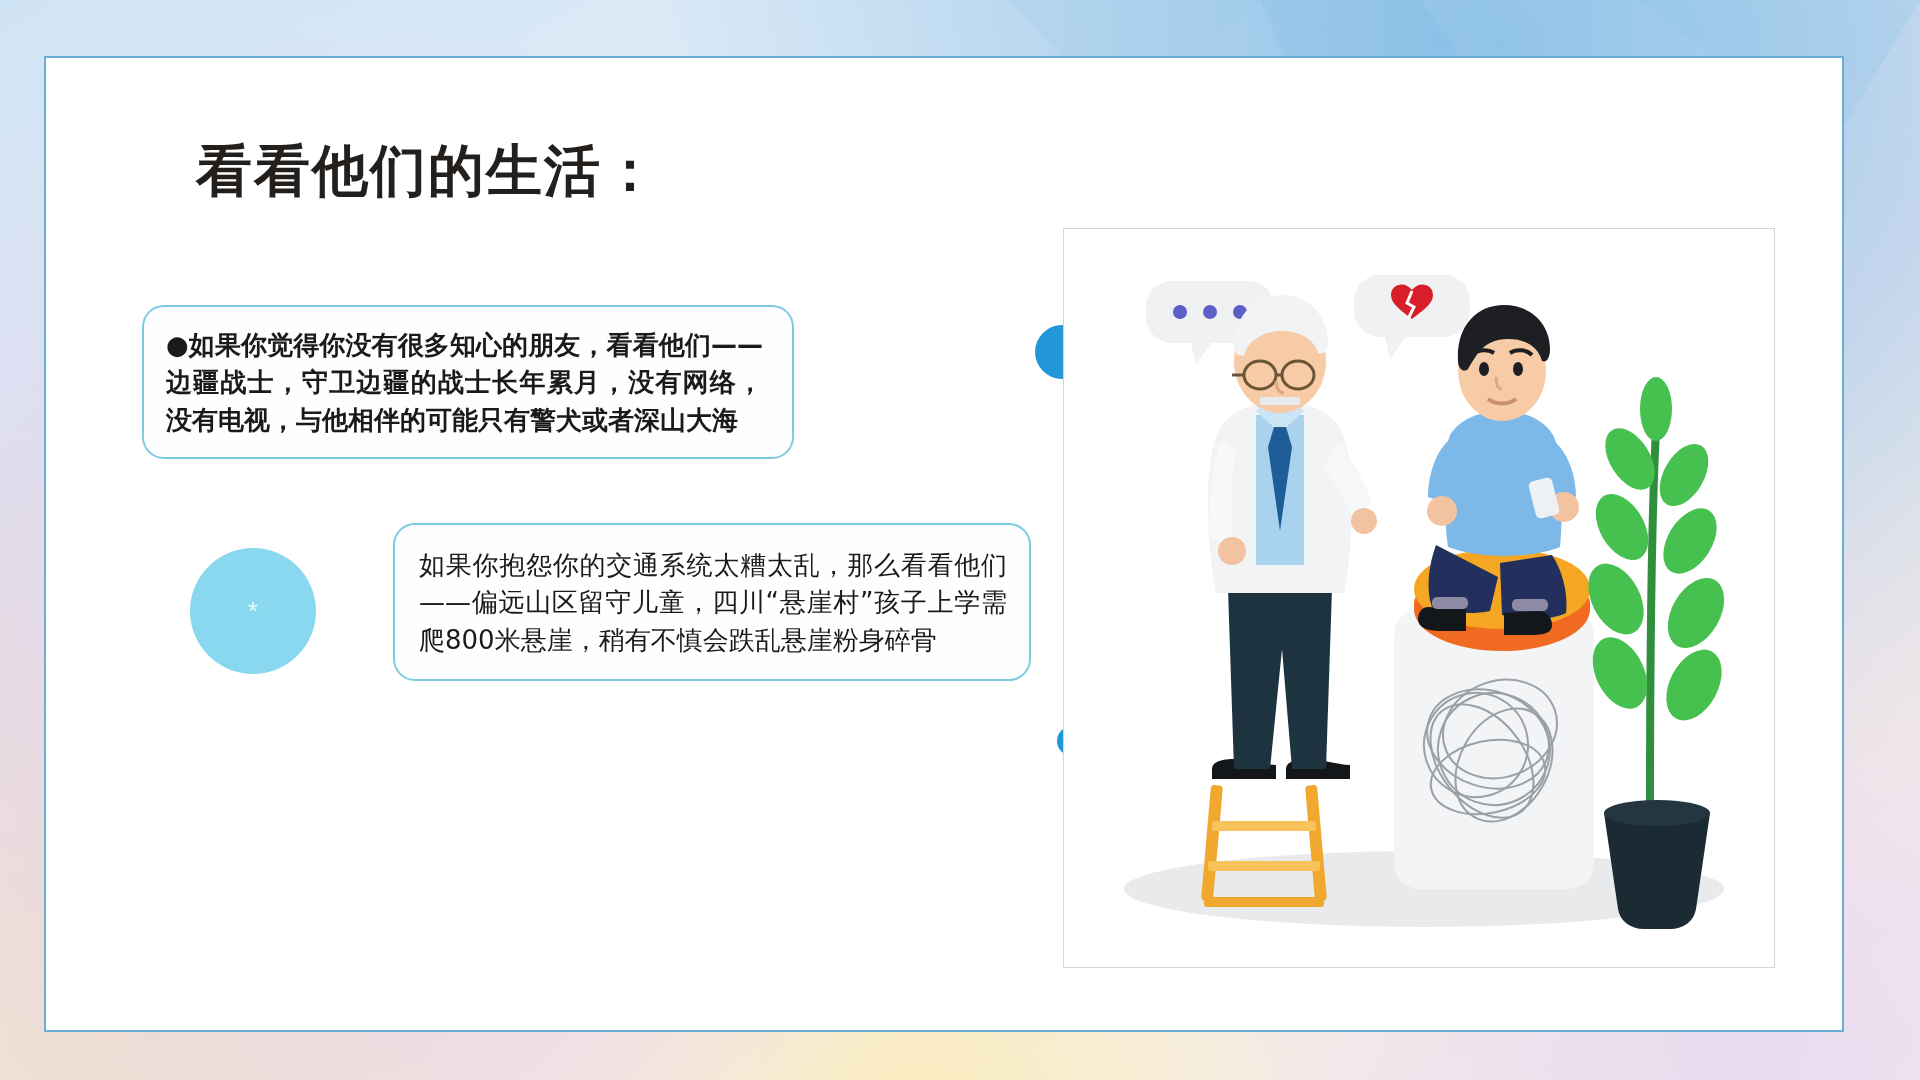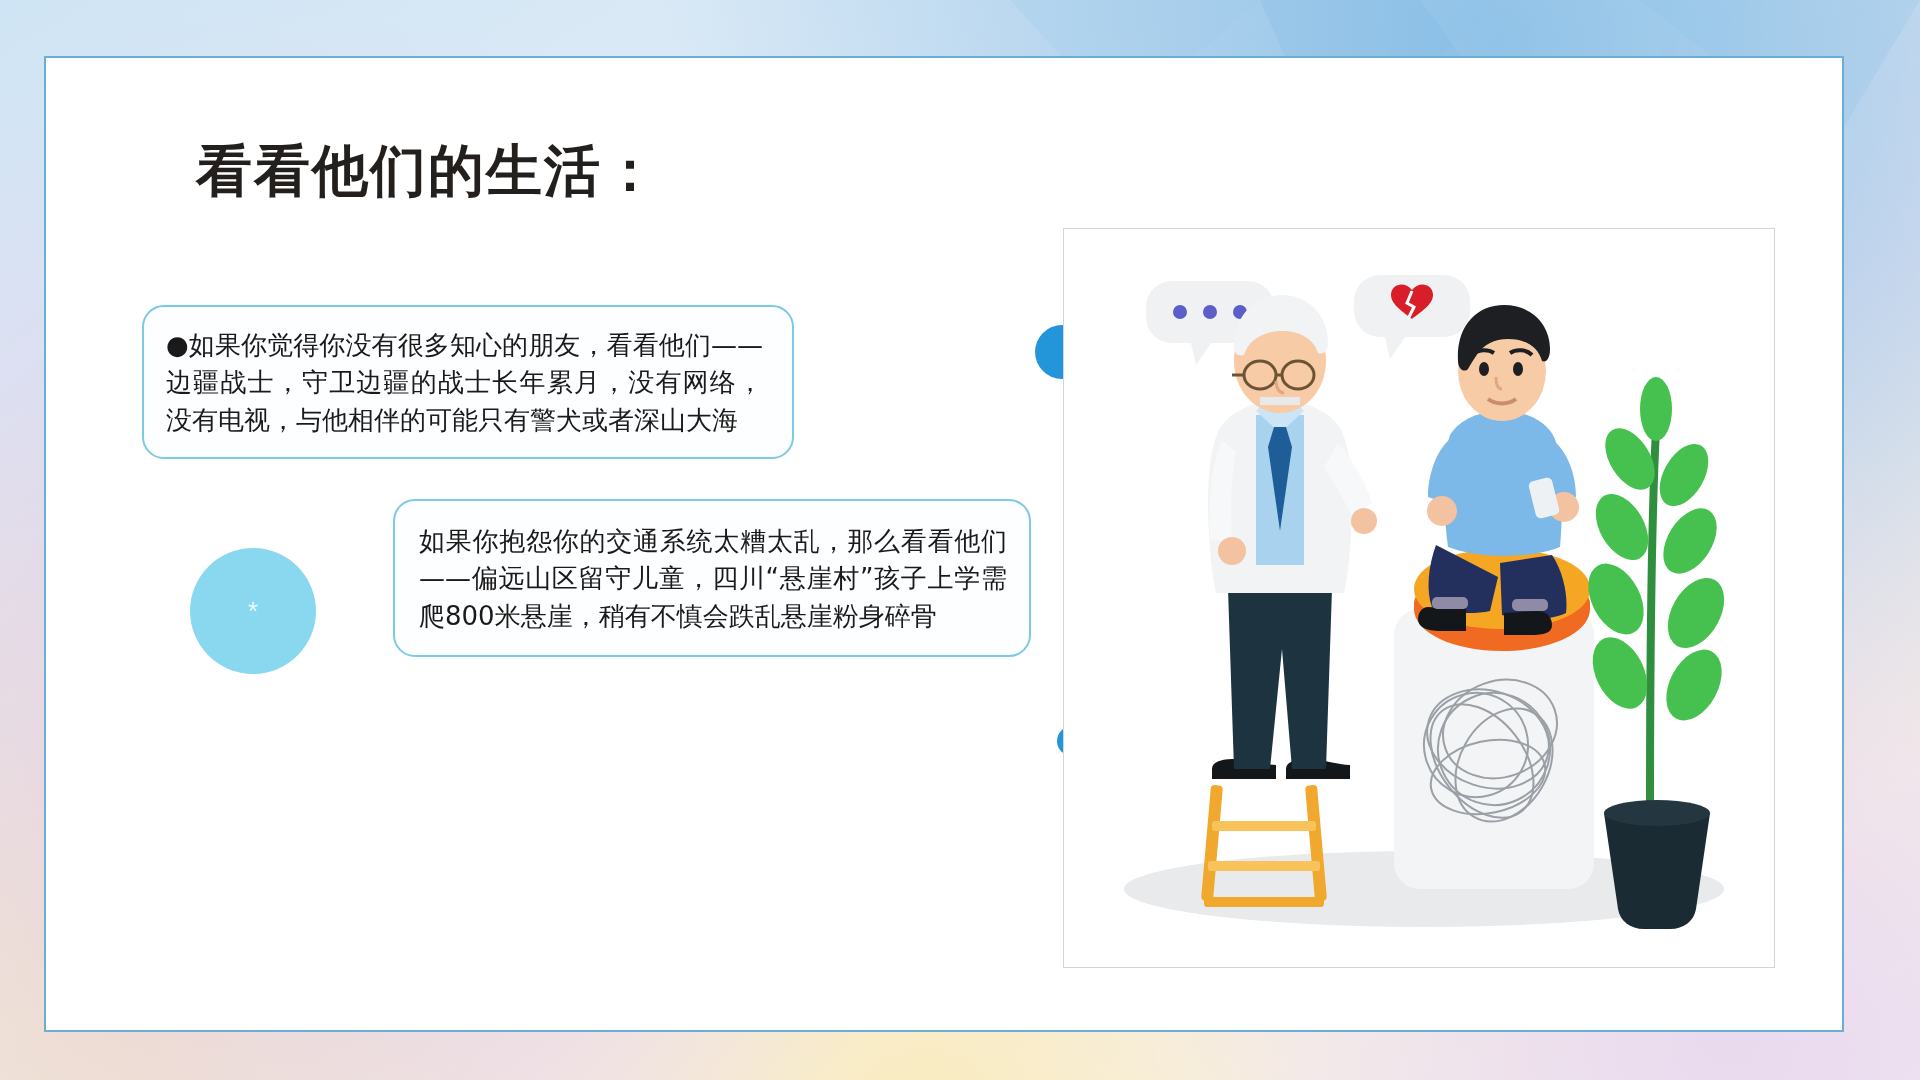--- a/index.html
+++ b/index.html
@@ -31,22 +31,22 @@
     letter-spacing:2px; white-space:nowrap;
     font-family:"Liberation Sans","DejaVu Sans",sans-serif;
   }
   
   .tbox {
     position:absolute; background:#fdfeff;
     border:2px solid #7cc9e2; border-radius:22px;
     color:#1a1a1a; line-height:1.44;
     font-family:"DejaVu Sans","Liberation Sans",sans-serif;
   }
-  #box1 { left:142px;  top:305px; width:652px;  padding:20px 29px 18px 22px; font-size:26px; }
-  #box2 { left:393px;  top:499px; width:638px;  padding:22px 22px 20px 24px; font-size:26px; }
+  #box1 { left:142px;  top:305px; width:652px;  padding:20px 29px 18px 22px; font-size:26px;font-weight:bold; }
+  #box2 { left:393px;  top:523px; width:638px;  padding:22px 22px 20px 24px; font-size:26px; }
   #box3 { left:252px;  top:744px; width:650px;  padding:22px 22px 20px 24px; font-size:26px; }
   .tbox p { text-align:justify; text-justify:inter-ideograph; }
   
   #circ-star {
     position:absolute; left:190px; top:548px; width:126px; height:126px;
     border-radius:50%; background:#8ad8f0;
     display:flex; align-items:center; justify-content:center;
     color:#eaf8fd; font-size:26px;
   }
   #dot-big {

